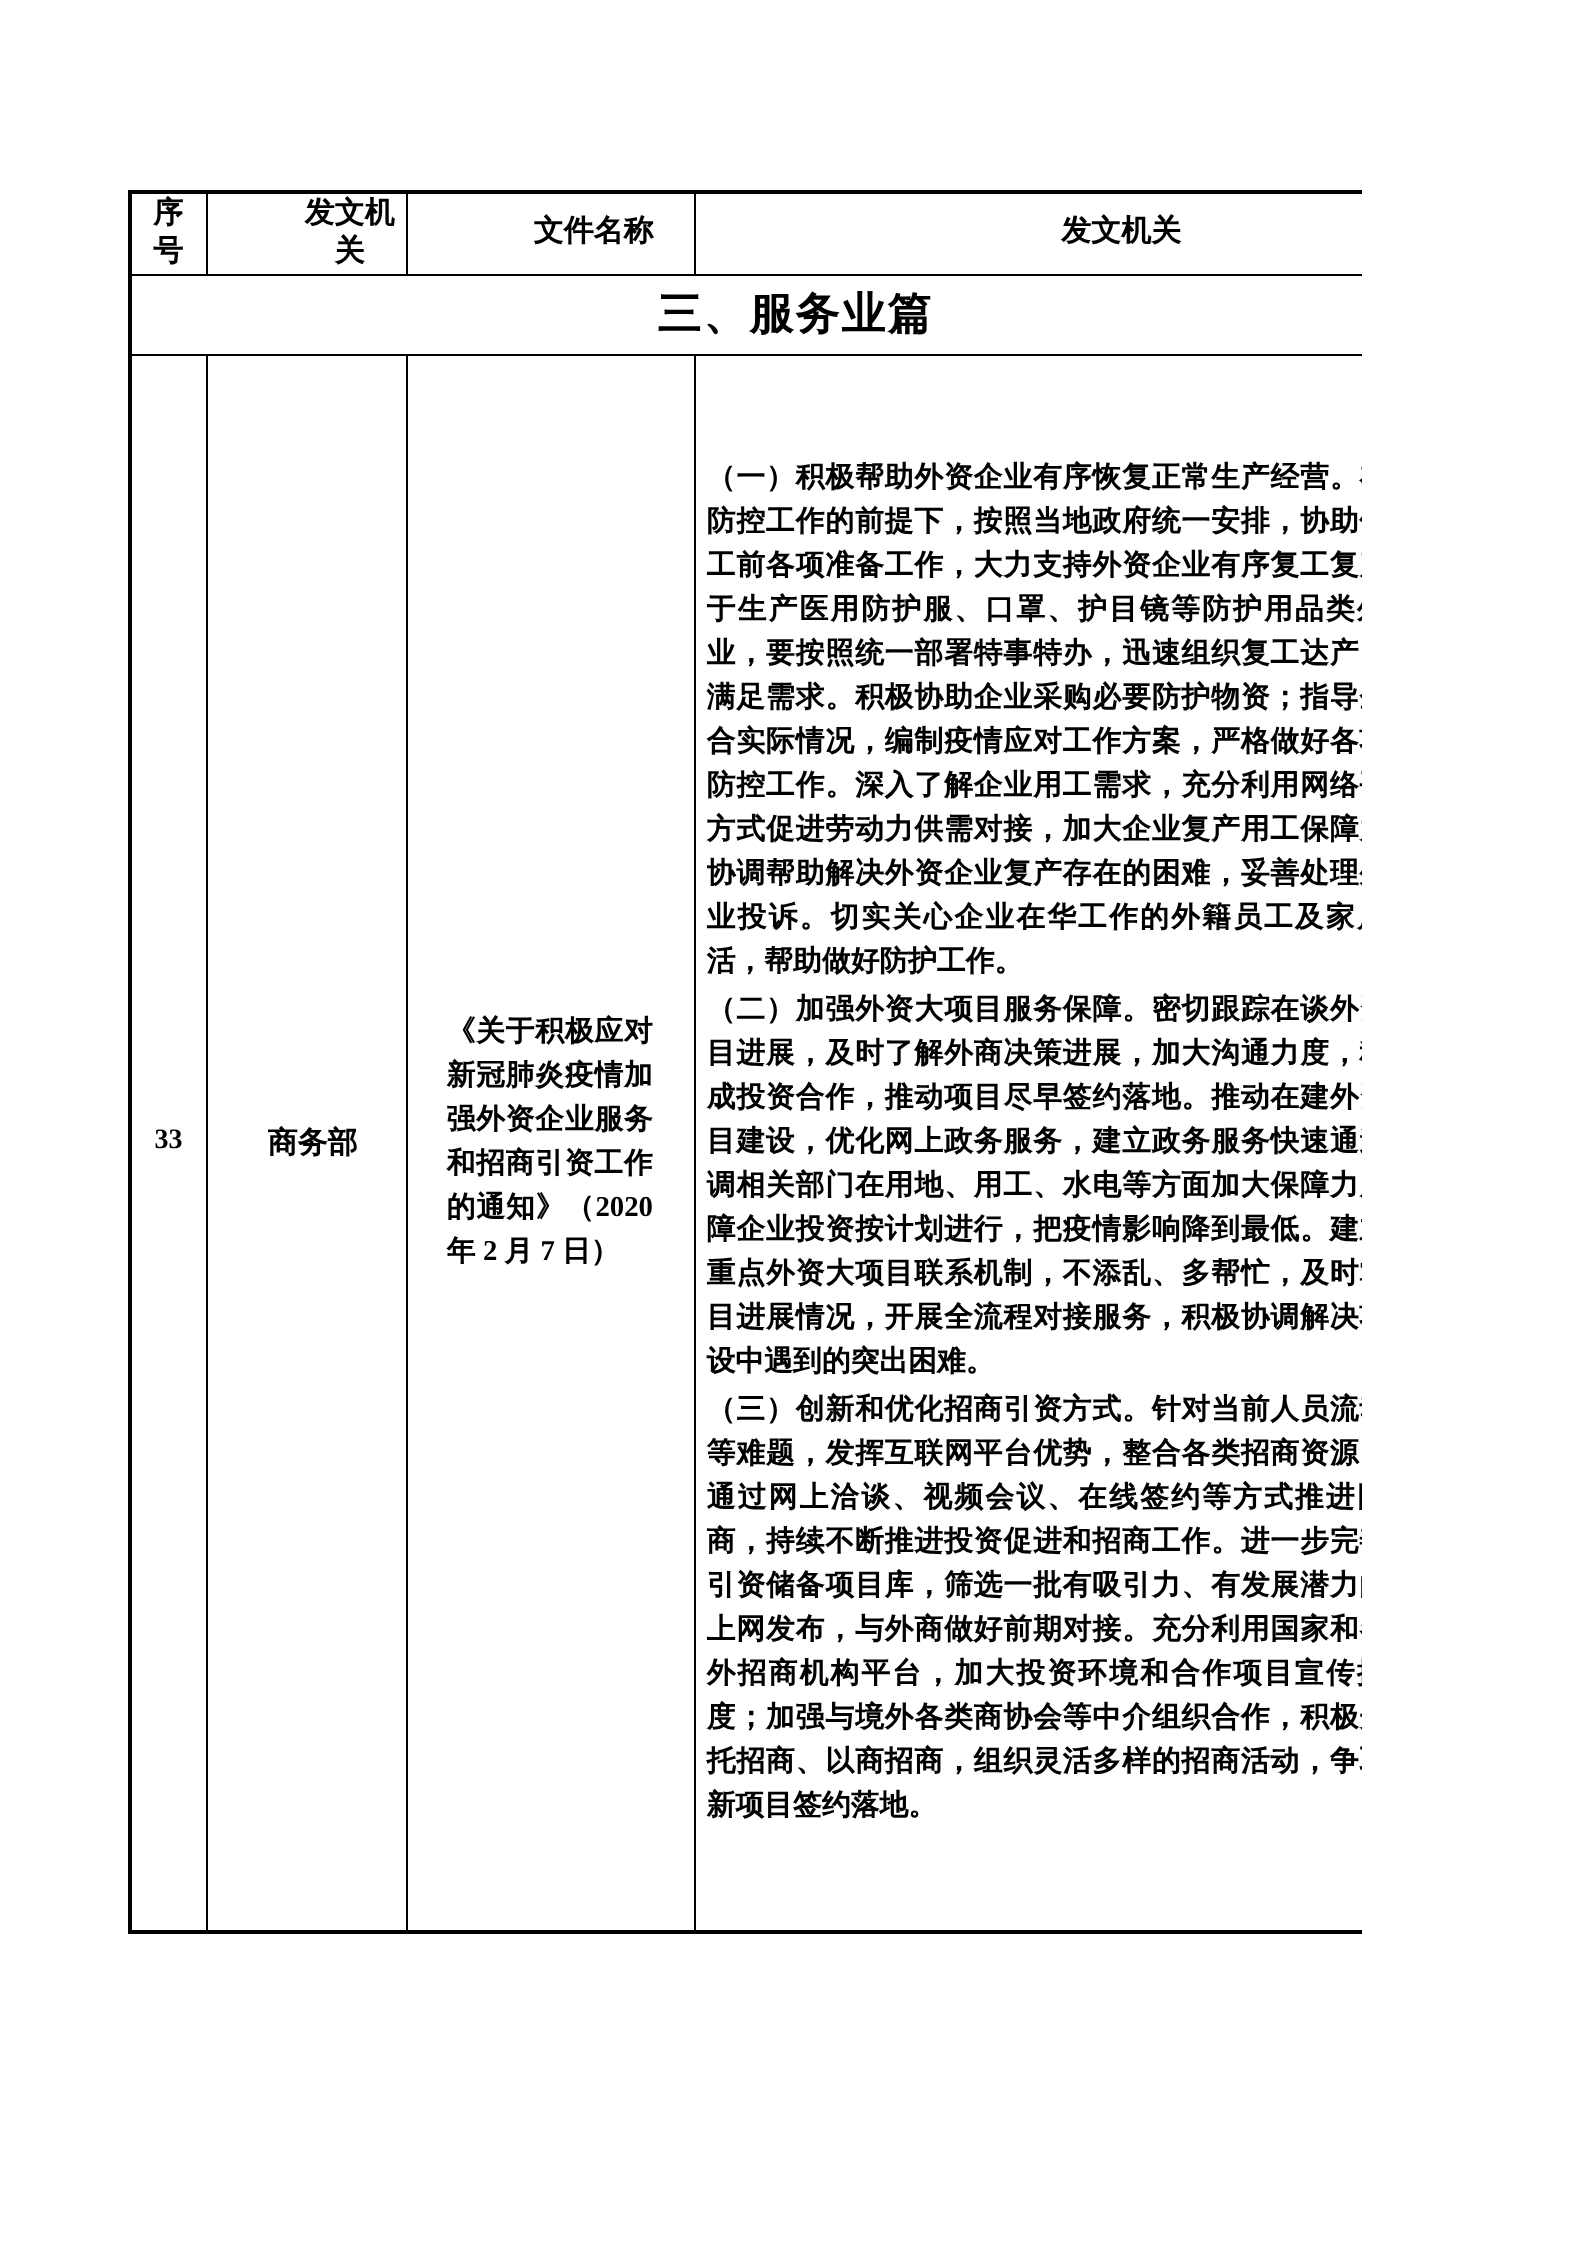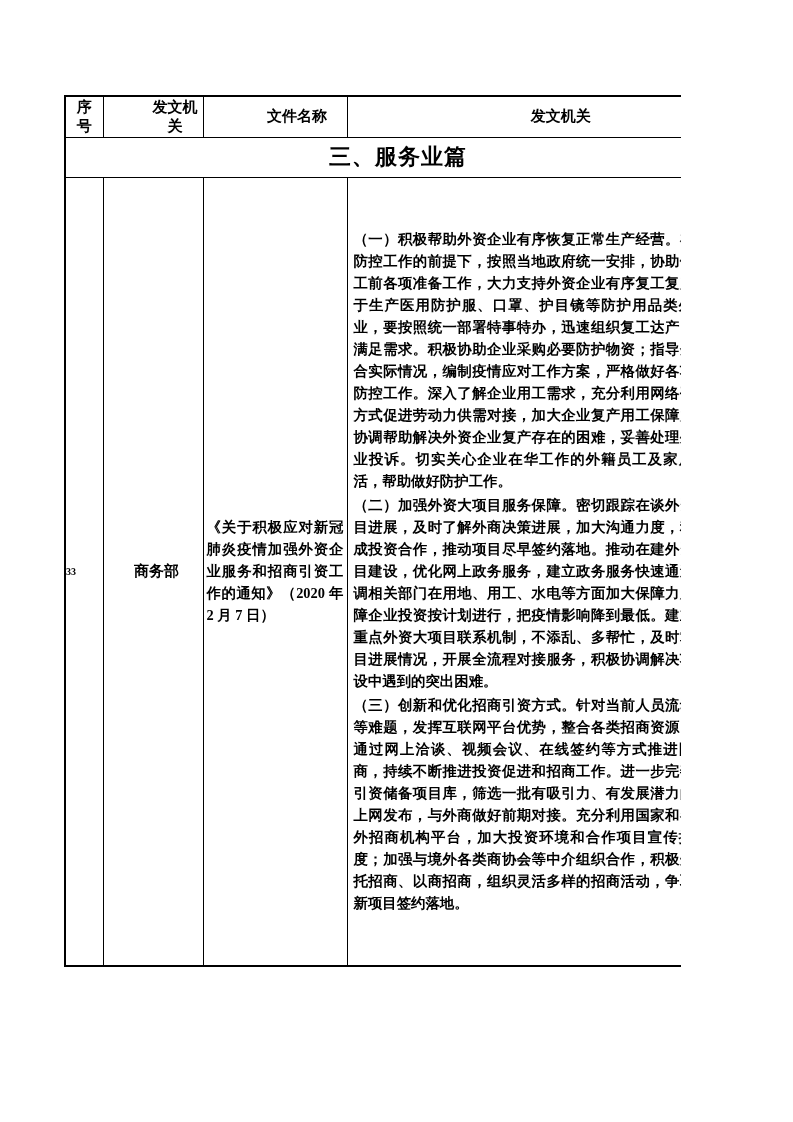--- a/index.html
+++ b/index.html
@@ -44,35 +44,35 @@
   tr.section-row { height: 40px; }
   td.section-cell {
     text-align: center;
     vertical-align: middle;
     font-size: 22px;
     font-weight: bold;
     letter-spacing: 1px;
   }
   tr.data-row { height: 789px; }
   td.cell-index {
-    text-align: left;
+    text-align: center;
     vertical-align: middle;
-    font-size: 10px;
+    font-size: 14px;
     font-weight: bold;
   }
   td.cell-agency {
     text-align: center;
     vertical-align: middle;
     padding-left: 7px;
     font-size: 15px;
     font-weight: bold;
   }
   td.cell-doc-title {
     vertical-align: middle;
-    padding: 0 3px;
+    padding: 0 20px;
     font-size: 14.4px;
     font-weight: bold;
     line-height: 22px;
     text-align: justify;
   }
   td.cell-content {
     vertical-align: middle;
     padding: 0 4px;
     font-size: 14.4px;
     font-weight: bold;

